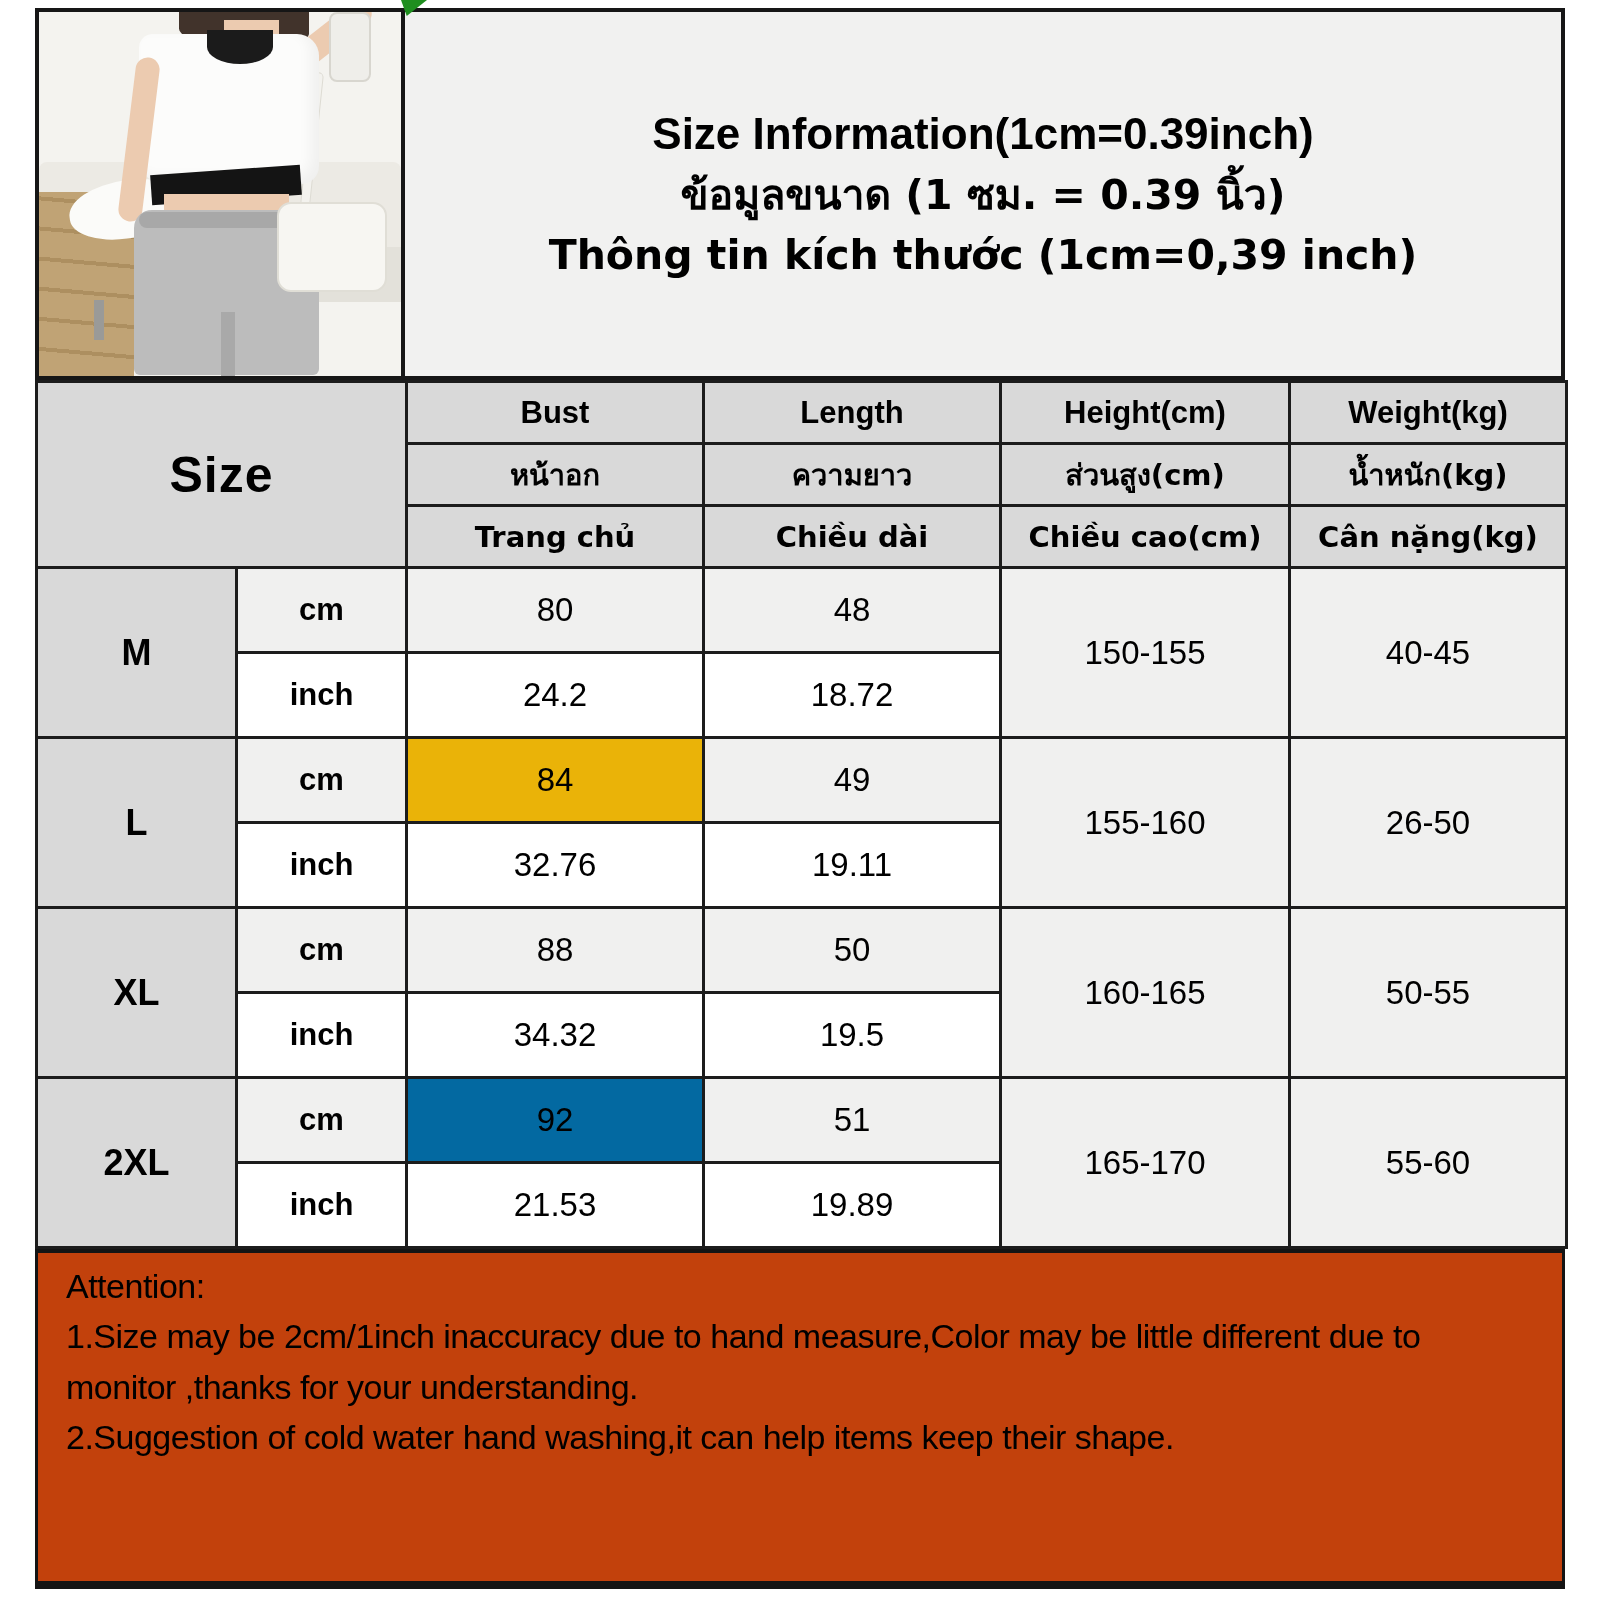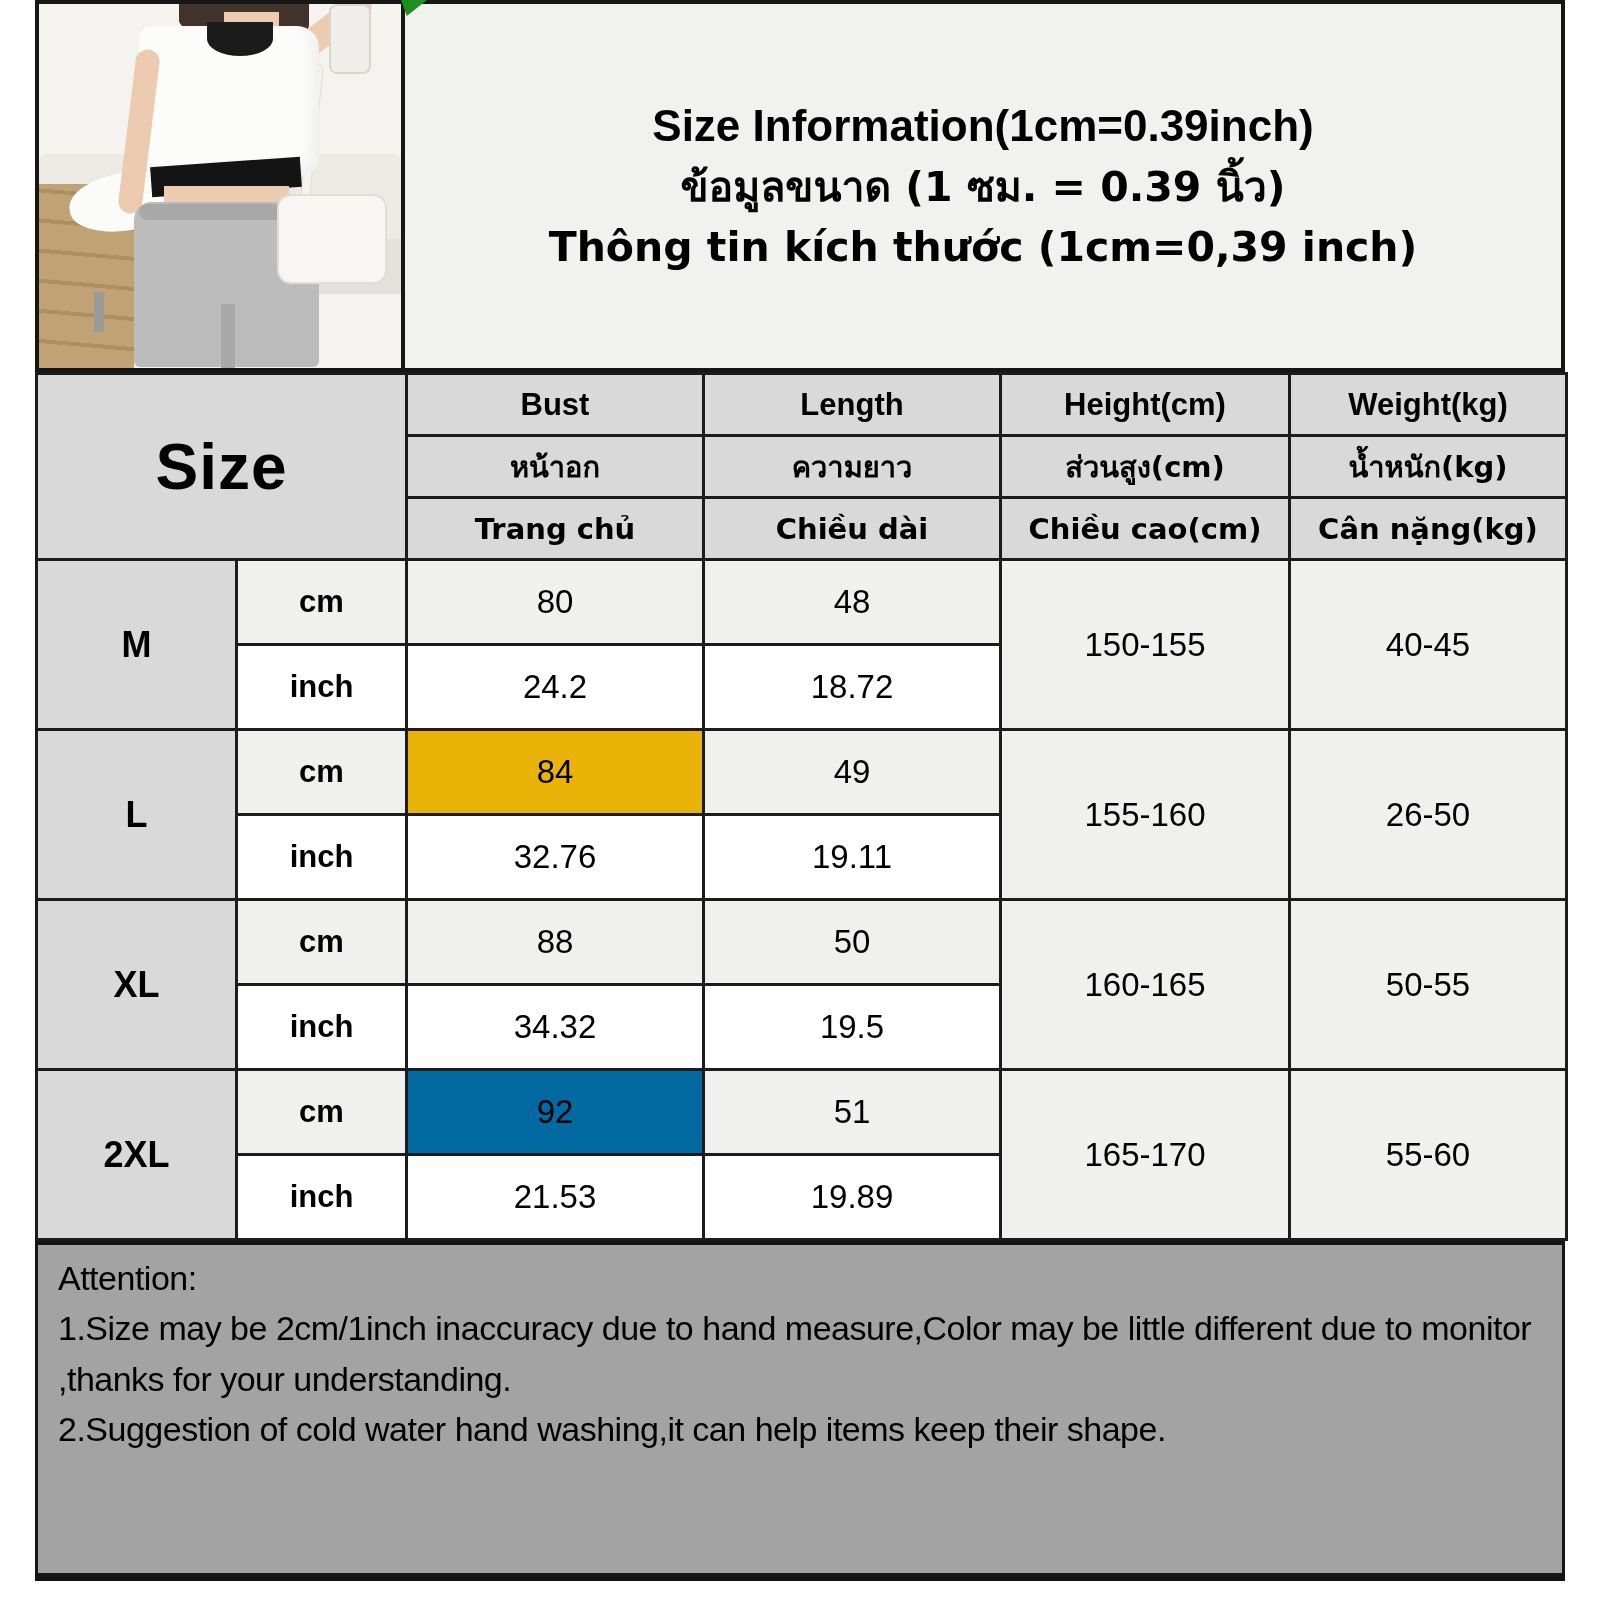--- a/index.html
+++ b/index.html
@@ -3,21 +3,21 @@
 <meta charset="utf-8">
 <style>
   * { margin:0; padding:0; box-sizing:border-box; }
   html,body { background:#ffffff; }
   body {
     width:1600px; height:1600px;
     font-family:"Liberation Sans","DejaVu Sans",sans-serif;
     color:#000;
   }
   .canvas { position:relative; width:1600px; height:1600px; background:#ffffff; overflow:hidden; }
-  .content { position:absolute; left:35px; top:0; width:1530px; }
+  .content { position:absolute; left:35px; top:8px; width:1530px; }
 
   
   .top-row { display:flex; height:372px; }
   .photo-box {
     width:370px; flex:0 0 370px;
     border:4px solid #161616;
     position:relative; overflow:hidden;
     background:#f4f3ef;
   }
   .title-box {
@@ -62,32 +62,32 @@
   table.size-table { width:100%; border-collapse:collapse; table-layout:fixed; }
   table.size-table td {
     border:3px solid #1c1c1c;
     text-align:center; vertical-align:middle;
     overflow:hidden;
   }
   tr.h-row { height:62px; }
   tr.b-row { height:85px; }
   td.hdr { font-weight:bold; font-size:31px; }
   td.hdr.thai, td.hdr.viet { font-family:"DejaVu Sans","Liberation Sans",sans-serif; font-size:29px; }
-  td.size-head { font-weight:bold; font-size:64px; letter-spacing:1px; }
+  td.size-head { font-weight:bold; font-size:50px; letter-spacing:1px; }
   td.size-label { font-weight:bold; font-size:36px; }
   td.unit { font-weight:bold; font-size:31px; }
   td.val, td.range { font-size:33px; font-weight:normal; }
 
   
   .attention-box {
     border:3px solid #141414; border-bottom-width:8px;
     border-top-width:4px;
     height:340px;
-    background:#a3a3a3;
-    padding:8px 20px;
+    background:#c2410c;
+    padding:8px 28px;
     font-size:34px; line-height:1.48; letter-spacing:-0.5px;
   }
   .attention-box p { margin:0; }
 </style>
 </head>
 <body>
 
 <div class="canvas">
   <div class="content">
 

